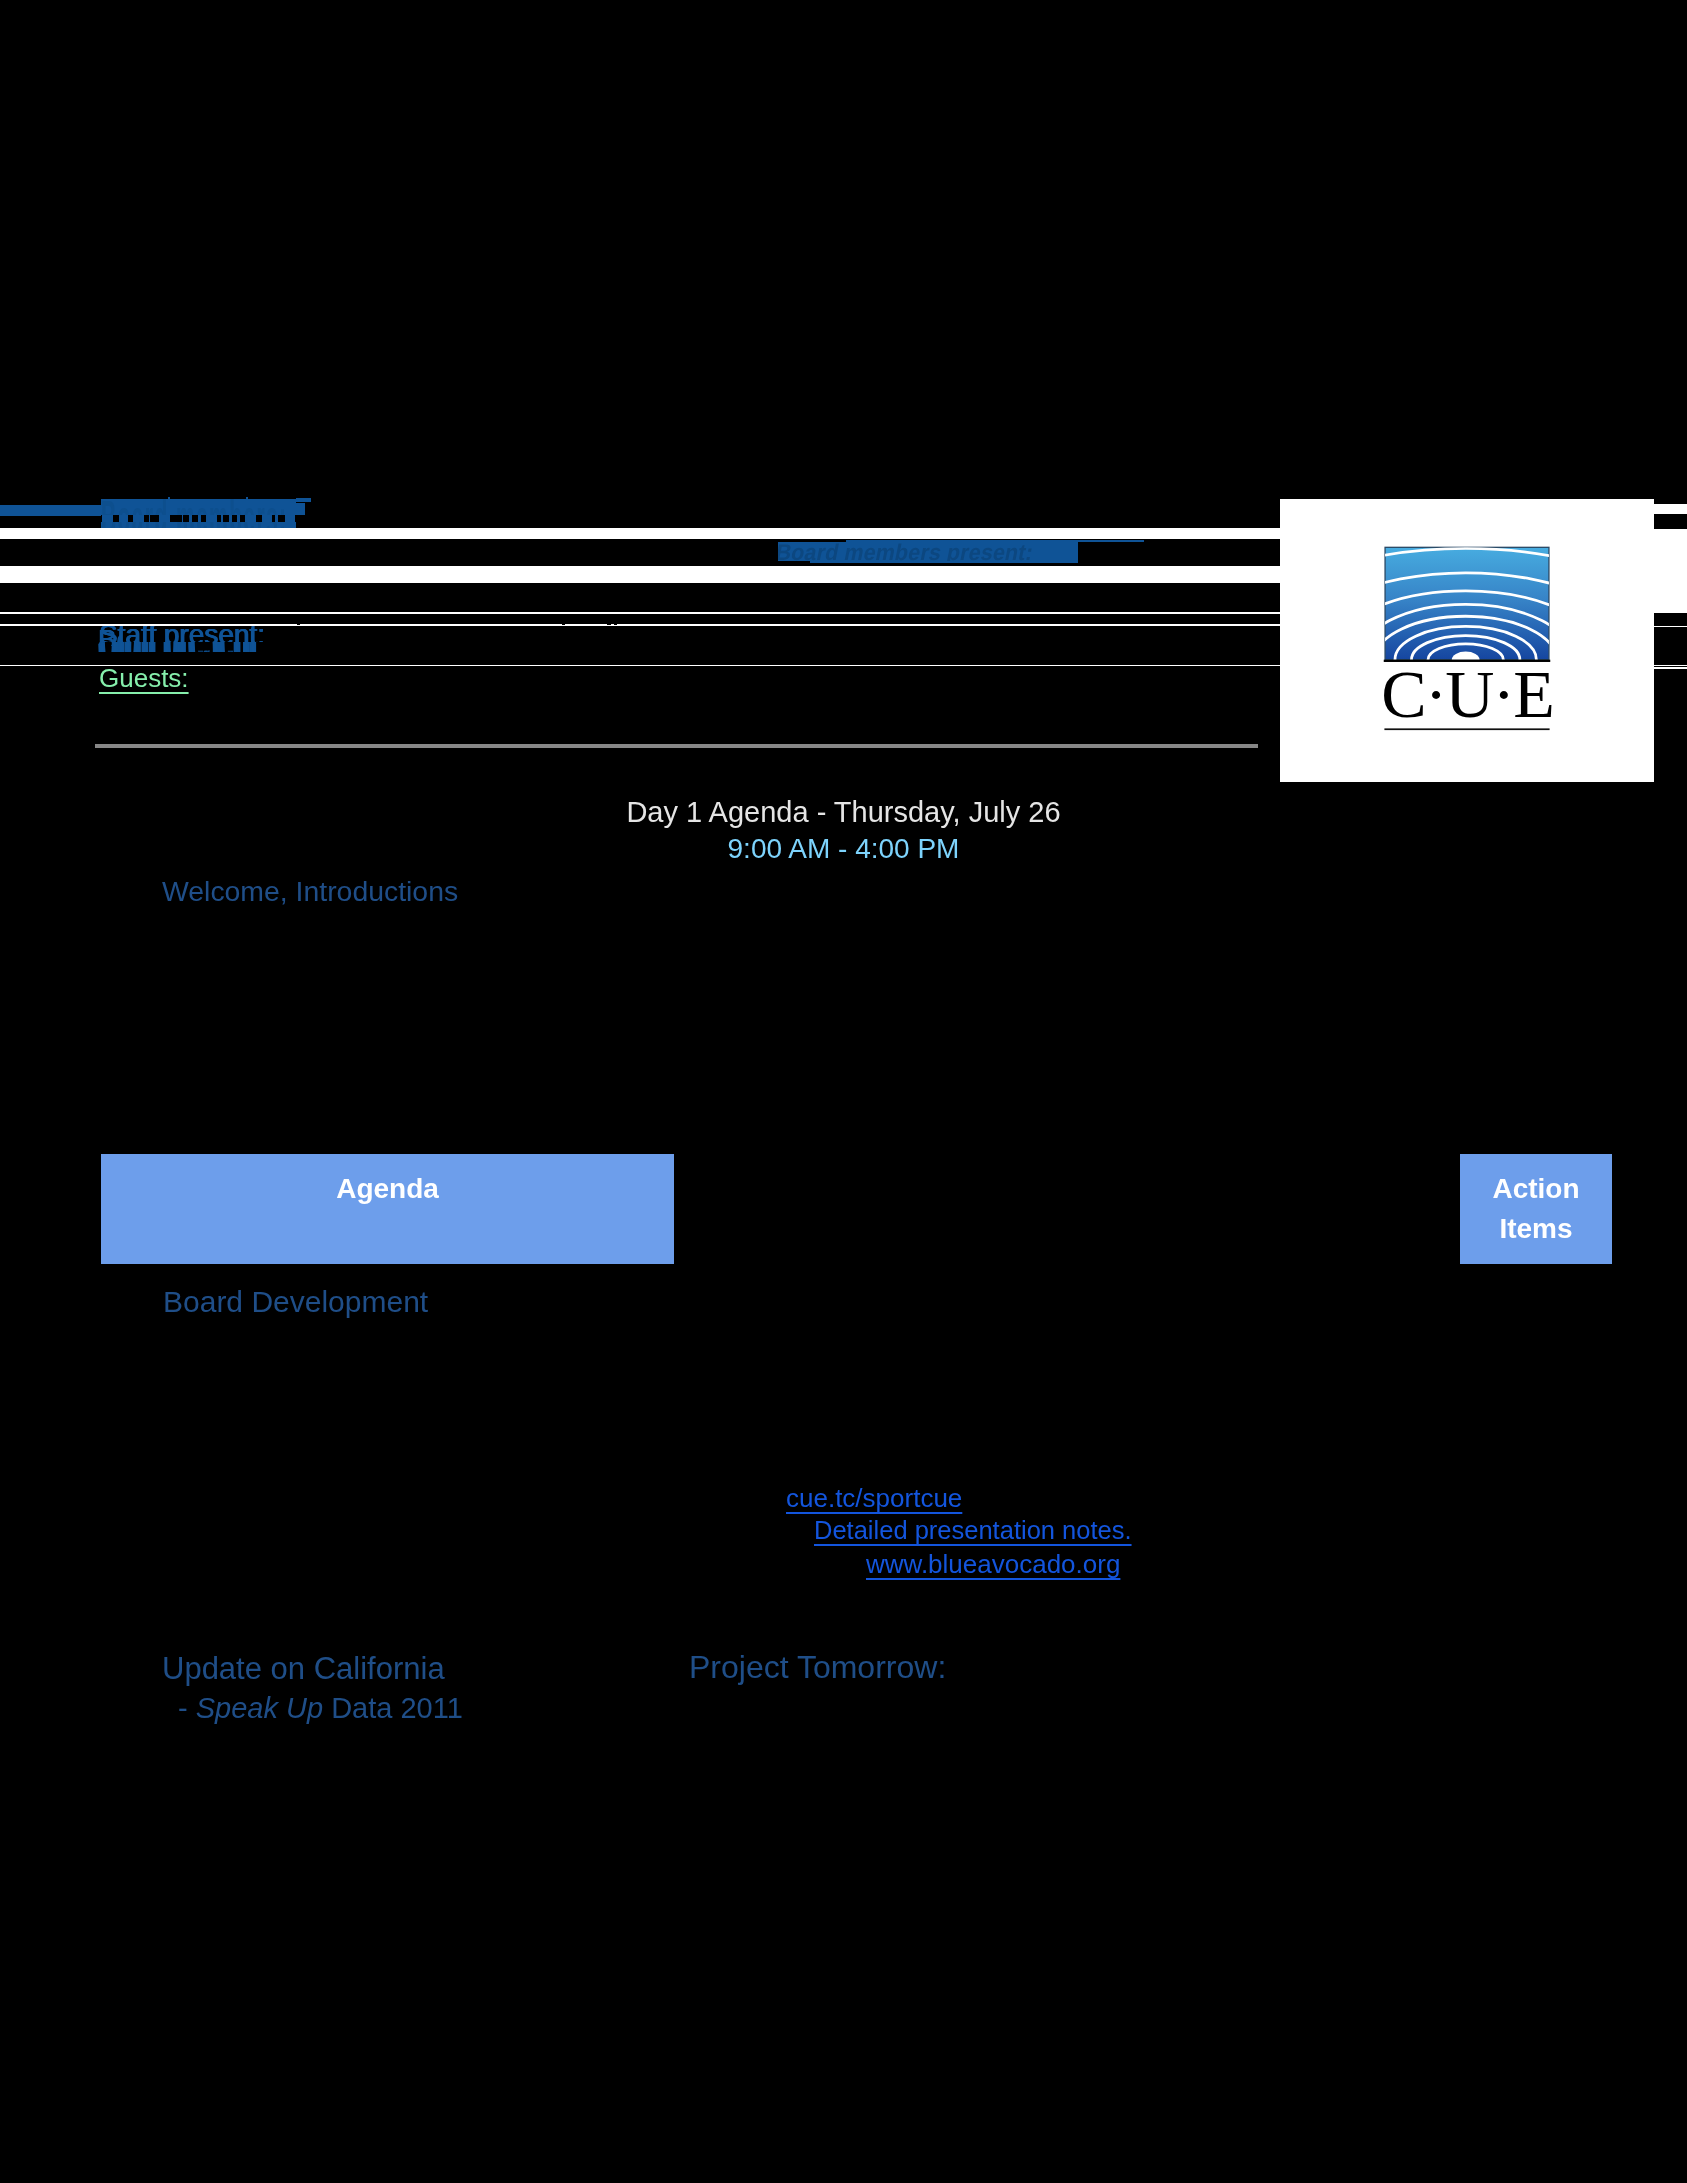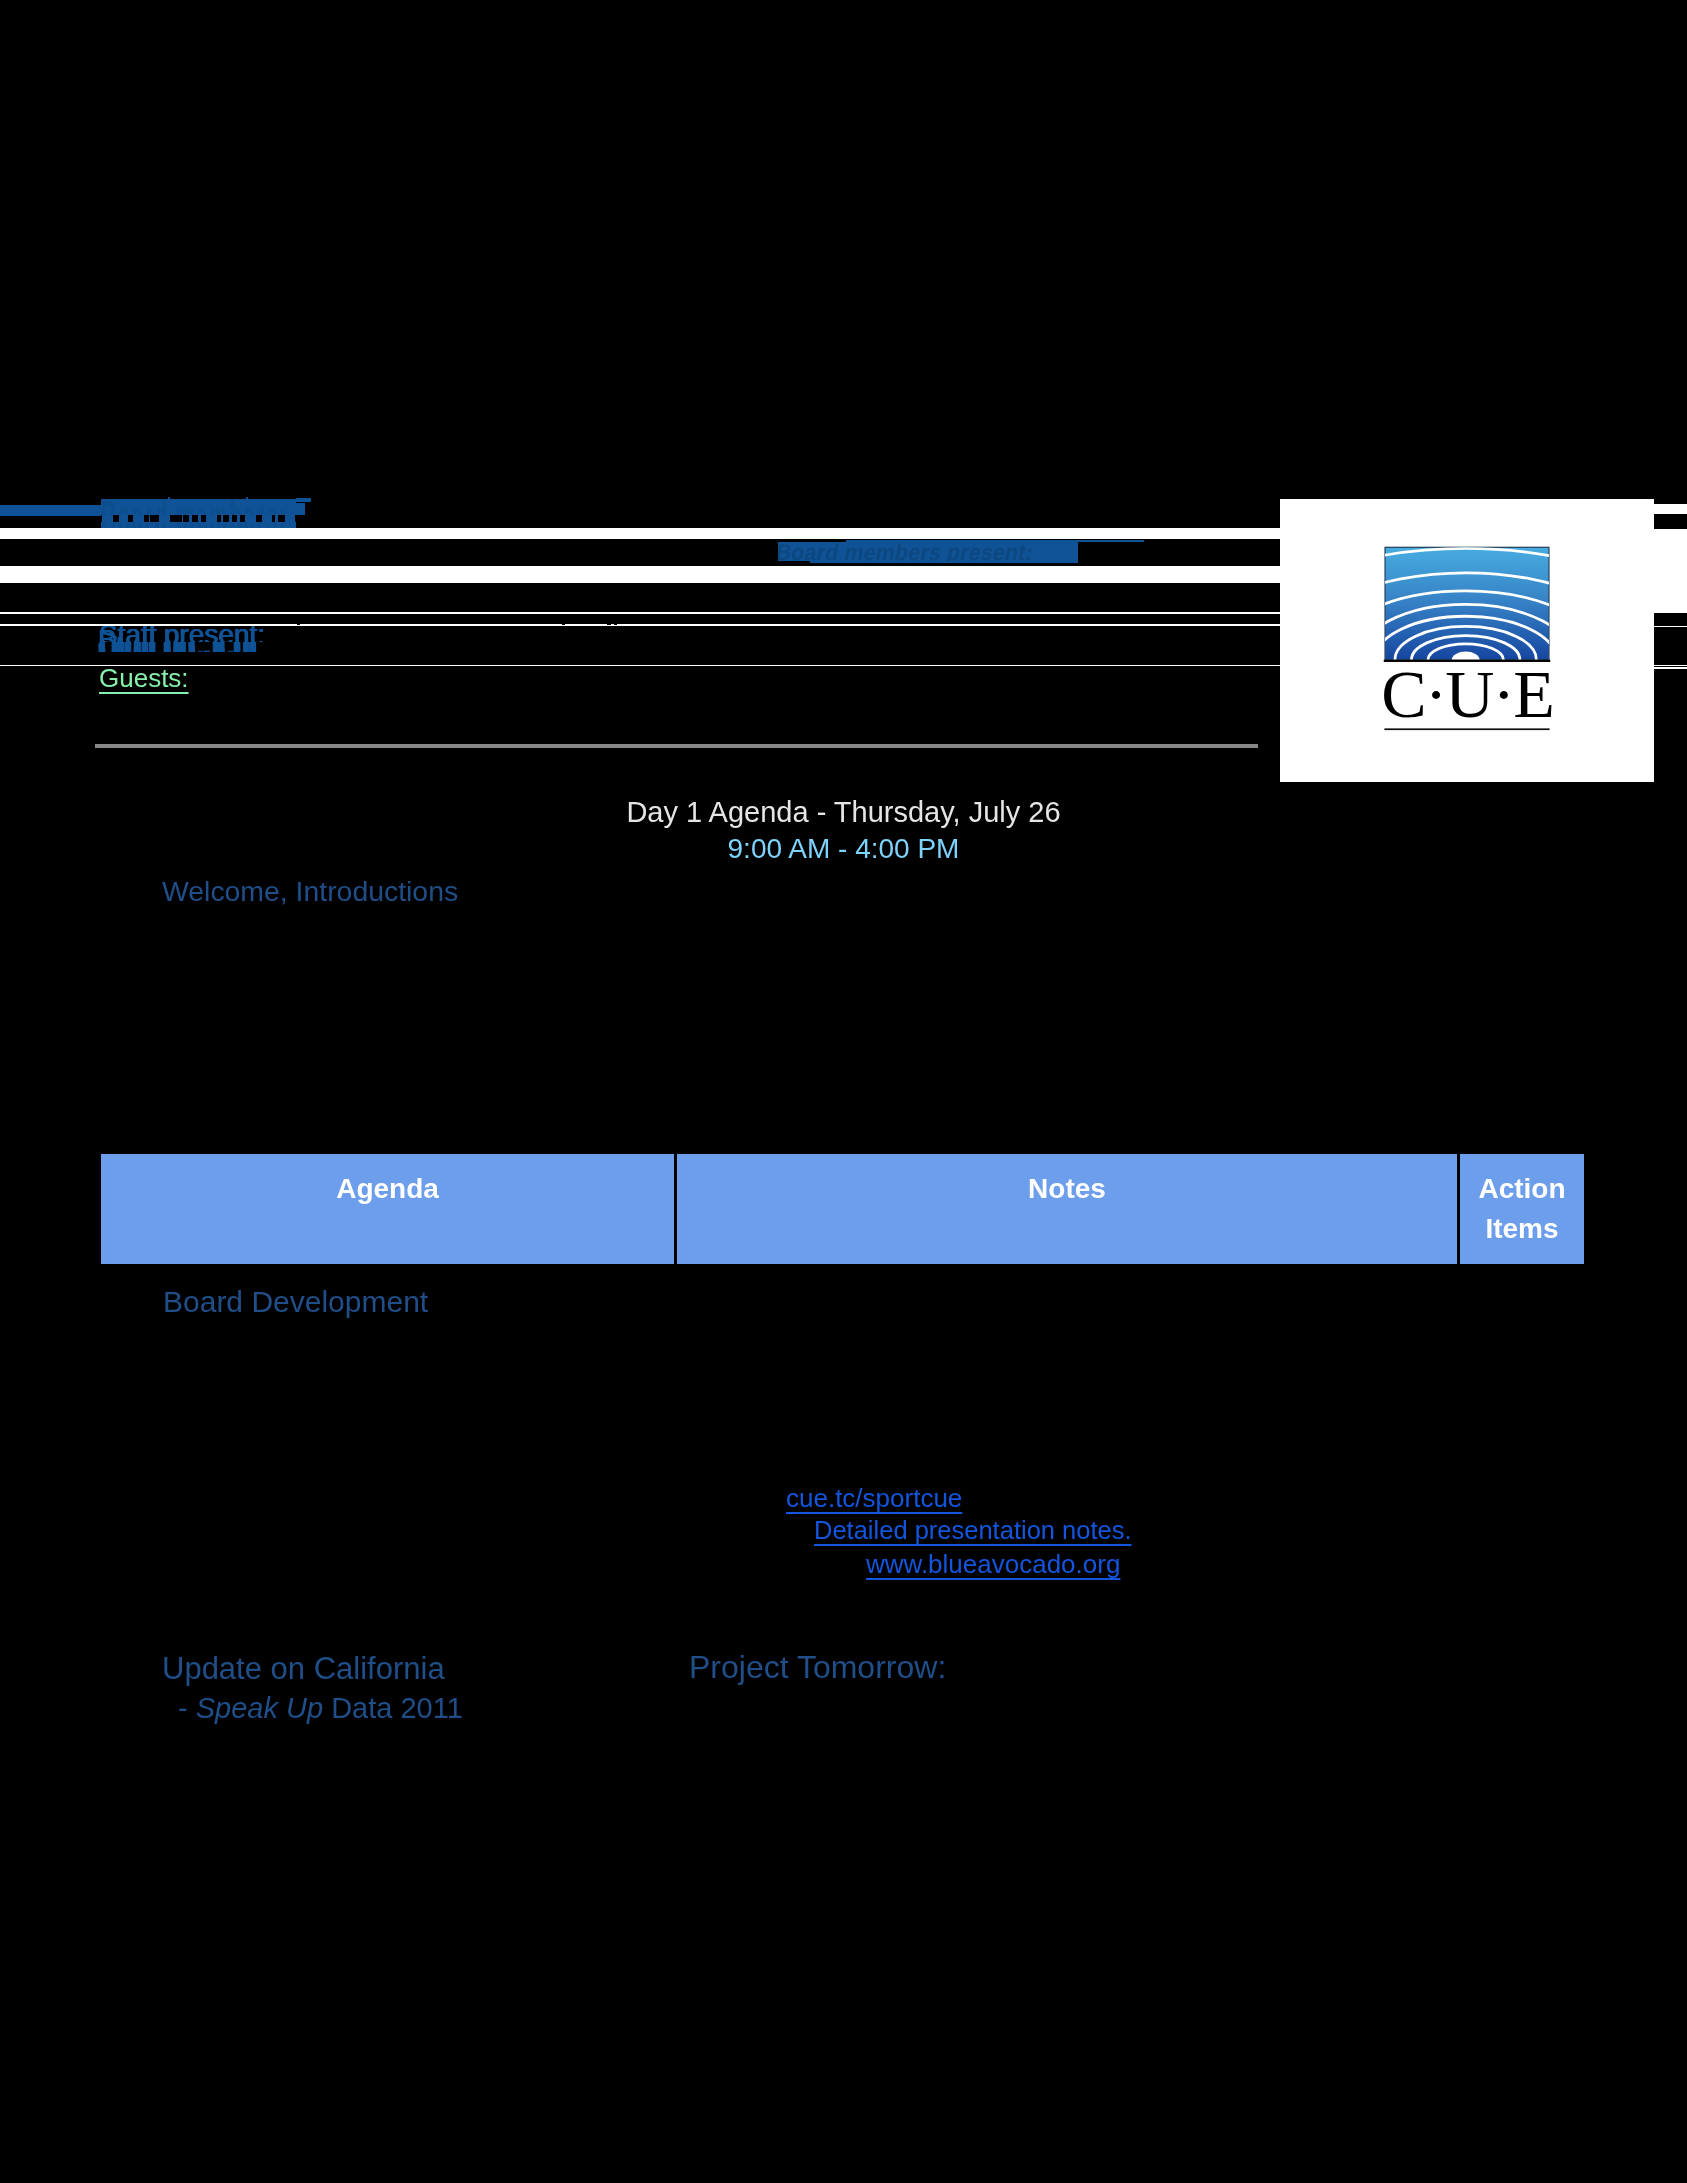--- a/index.html
+++ b/index.html
@@ -29,21 +29,21 @@
   .lnk1{left:786px;top:1485px;font-size:26px;}
   .lnk2{left:814px;top:1518px;font-size:25.5px;}
   .lnk3{left:866px;top:1551px;font-size:26px;}
 
   
   .thdr{position:absolute;background:#6D9EEB;color:#fff;font-weight:bold;
       font-size:28px;line-height:40px;text-align:center;top:1154px;height:110px;}
   .thdr span{display:block;text-align:center;}
   .thdr.c1{left:101px;width:573px;padding-top:15px;box-sizing:border-box;}
   .thdr.c2{left:677px;width:780px;padding-top:15px;box-sizing:border-box;}
-  .thdr.c3{left:1460px;width:124px;padding-top:15px;box-sizing:border-box;}
+  .thdr.c3{left:1460px;width:152px;padding-top:15px;box-sizing:border-box;}
 
   
   .divider{position:absolute;left:95px;top:744px;width:1163px;height:4.2px;background:#878787;}
 
   
   .glitch{position:absolute;left:0;top:463px;width:1687px;height:278px;}
   .gband{position:absolute;}
   .blue-rule{left:0;top:42px;width:103px;height:10.6px;background:#0F5396;}
   .smear{position:absolute;overflow:hidden;white-space:nowrap;}
   
@@ -171,23 +171,20 @@
   <div class="item-update1">Update on California</div>
   <div class="item-update2"><span> - </span><em>Speak Up</em><span> Data 2011</span></div>
   <div class="item-projtom">Project Tomorrow:</div>
 
   <div class="lnk lnk1">cue.tc/sportcue</div>
   <div class="lnk lnk2">Detailed presentation notes.</div>
   <div class="lnk lnk3">www.blueavocado.org</div>
 
   <div class="thdr c1">
       <span>Agenda</span>
-    </div>
-  <div class="thdr c2">
-      <span>Notes</span>
     </div>
   <div class="thdr c3">
       <span>Action</span>
       <span>Items</span>
     </div>
 
   <div class="divider"></div>
 
   <div class="logo-box">
     <svg class="logo-svg" width="374" height="283" viewBox="0 0 566 428">

